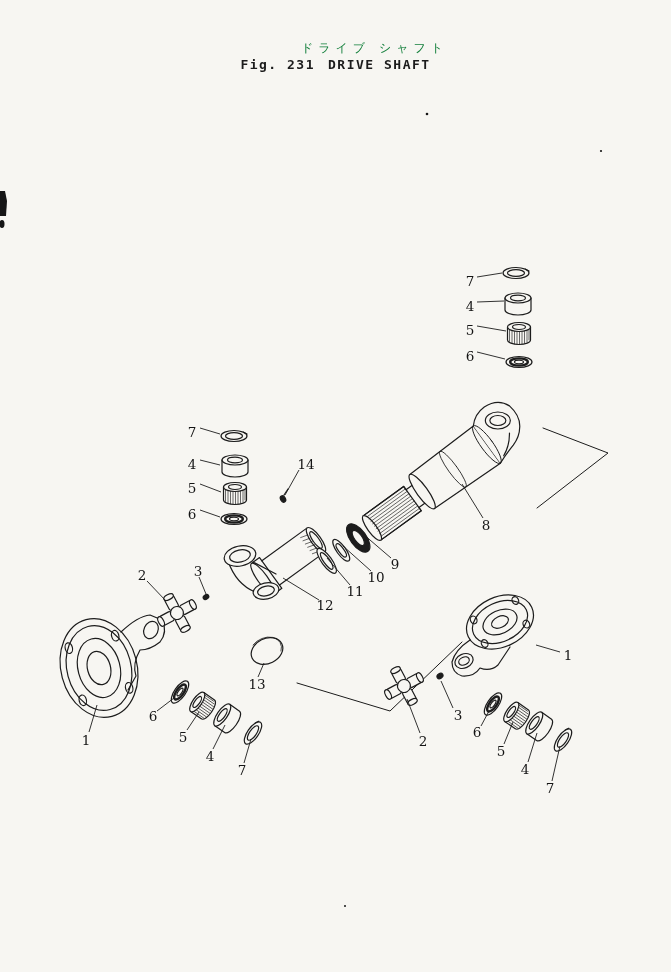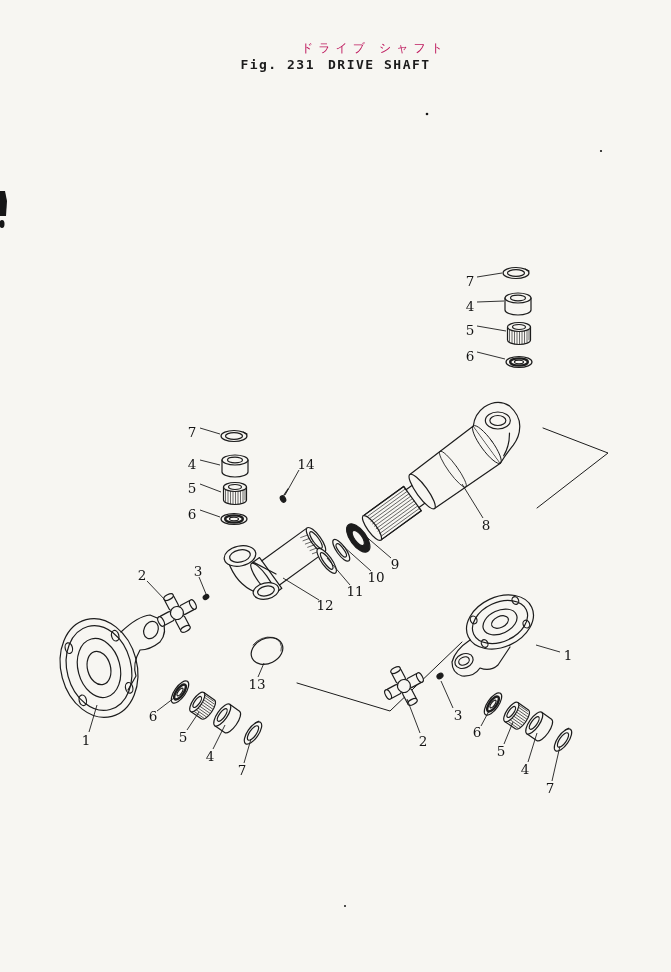--- a/index.html
+++ b/index.html
@@ -1,19 +1,19 @@
 <!DOCTYPE html>
 <html><head>
 <meta charset="utf-8">
 <style>
   html,body{margin:0;padding:0;background:#d8d8d4;}
   .page{position:relative;width:671px;height:972px;margin:0 auto;background:#f7f6f2;overflow:hidden;}
   .title-jp{position:absolute;top:40px;left:0;width:100%;text-align:center;
     font-family:"DejaVu Sans","Liberation Sans",sans-serif;font-size:12px;letter-spacing:5px;
-    color:#be185d;padding-left:78px;box-sizing:border-box;}
+    color:#15803d;padding-left:78px;box-sizing:border-box;}
   .title-en{position:absolute;top:57px;left:0;width:100%;text-align:center;
     font-family:"DejaVu Sans Mono","Liberation Mono",monospace;font-weight:bold;font-size:13px;
     letter-spacing:1.5px;color:#1c1c1c;}
   .gap{display:inline-block;width:13px;}
   svg.diagram{position:absolute;left:0;top:0;}
   .callout{font-family:"DejaVu Serif","Liberation Serif",serif;font-size:13.5px;fill:#141414;}
   .leader{stroke:#1c1c1c;stroke-width:0.9;}
   .bracket{stroke:#1c1c1c;stroke-width:1;fill:none;}
 </style>
 </head>

